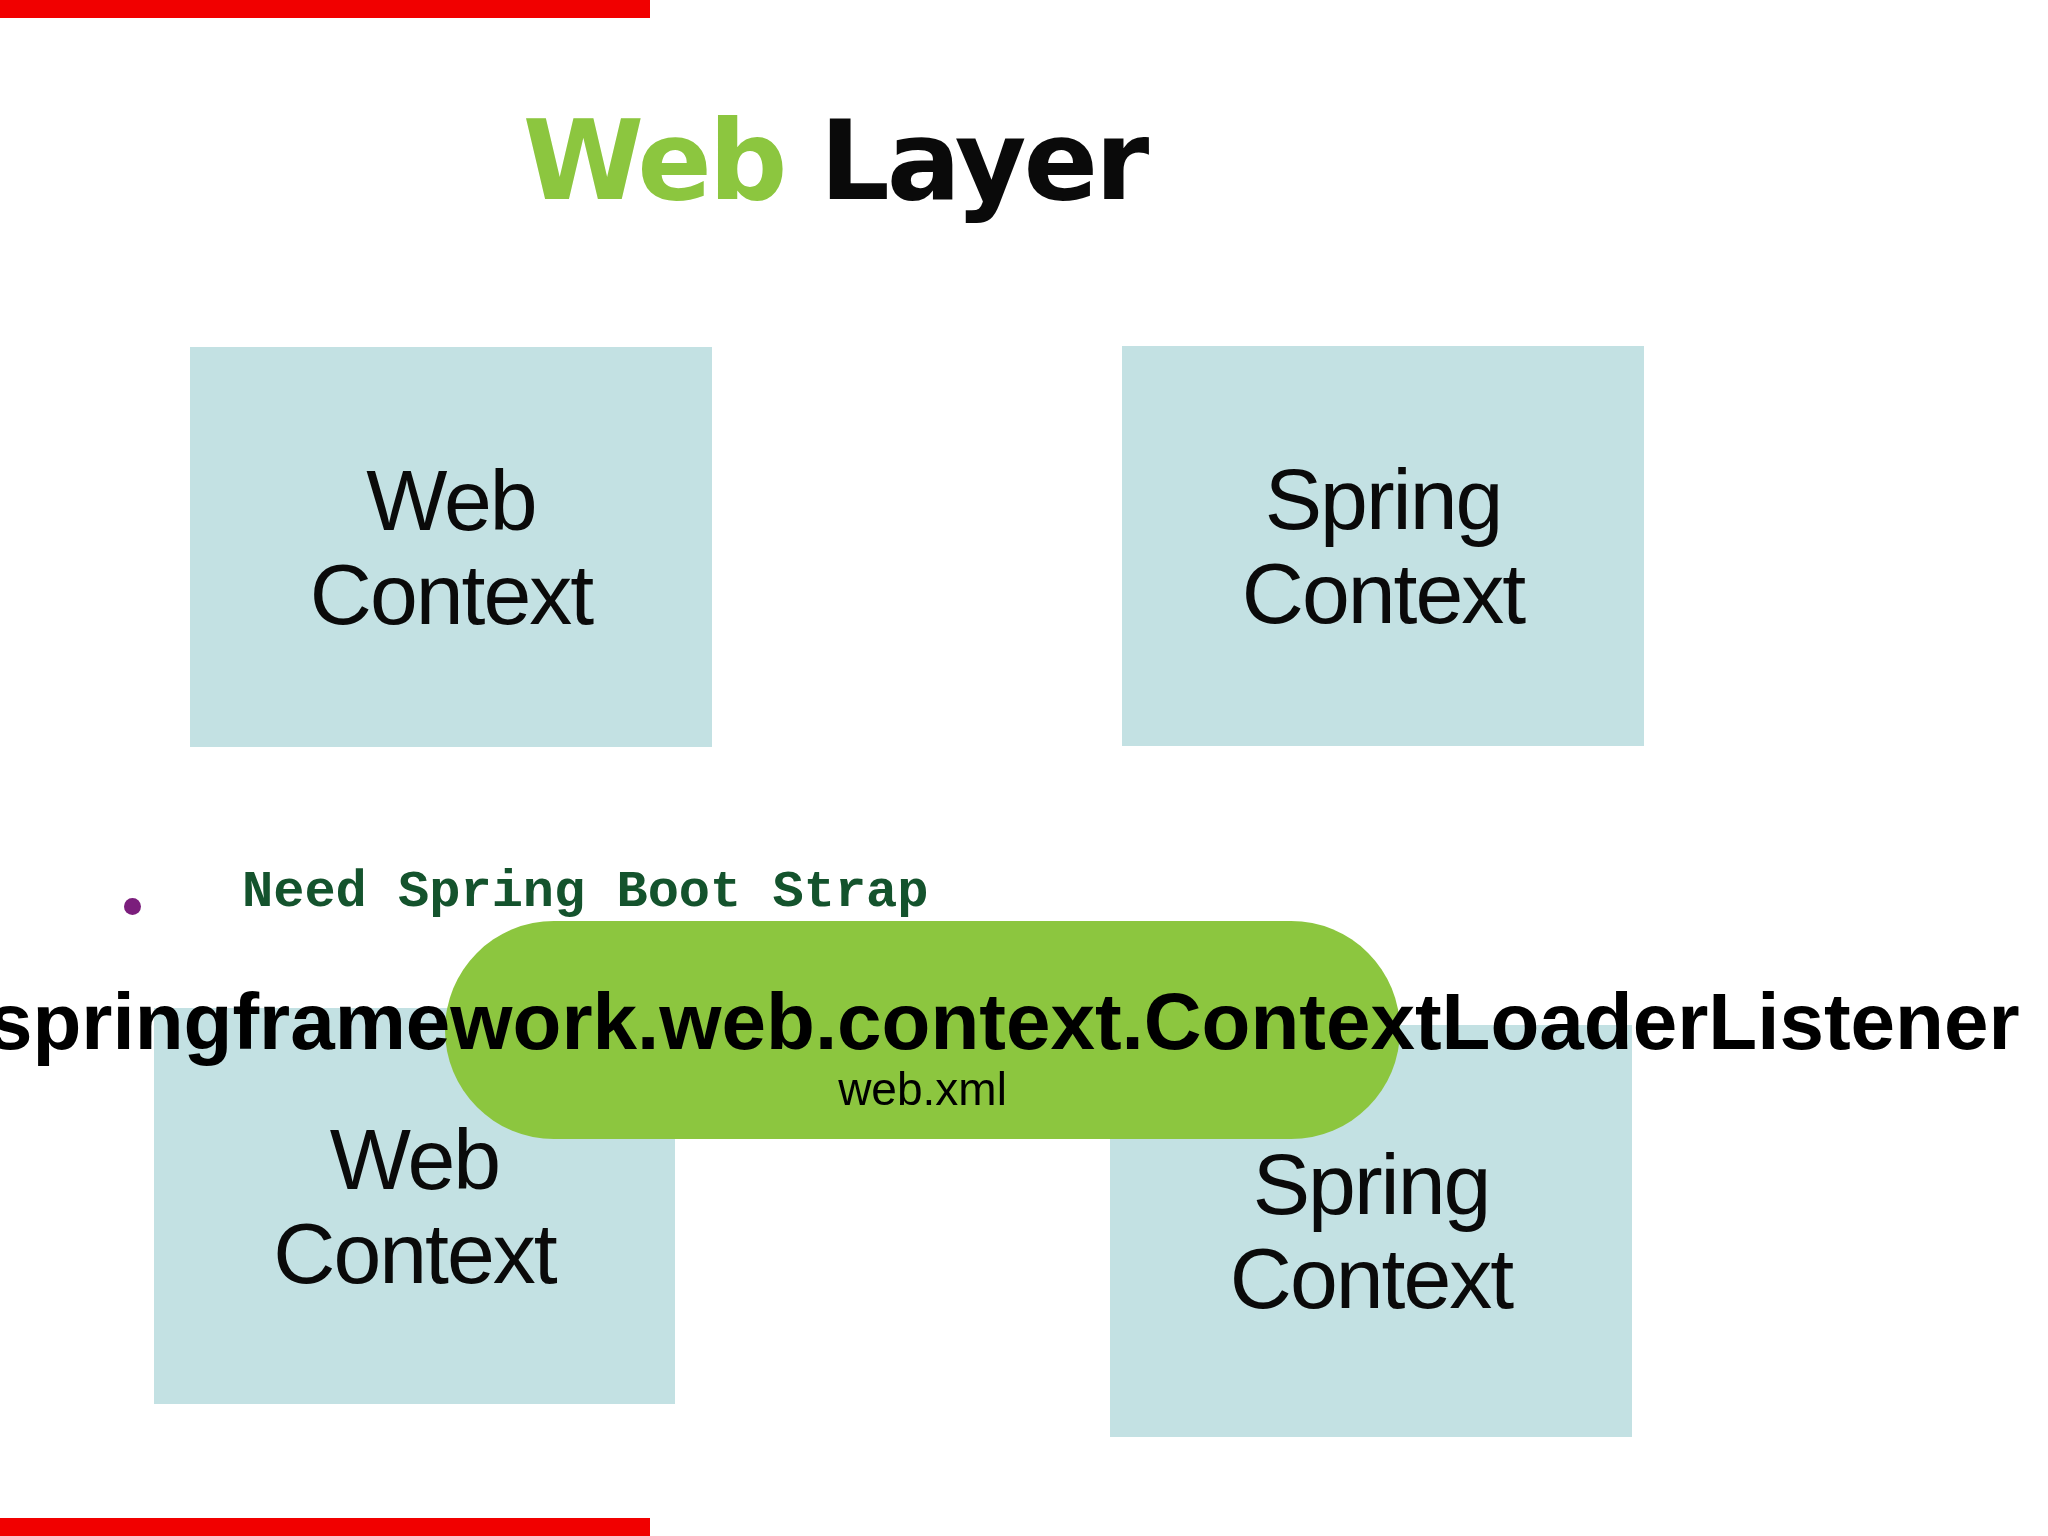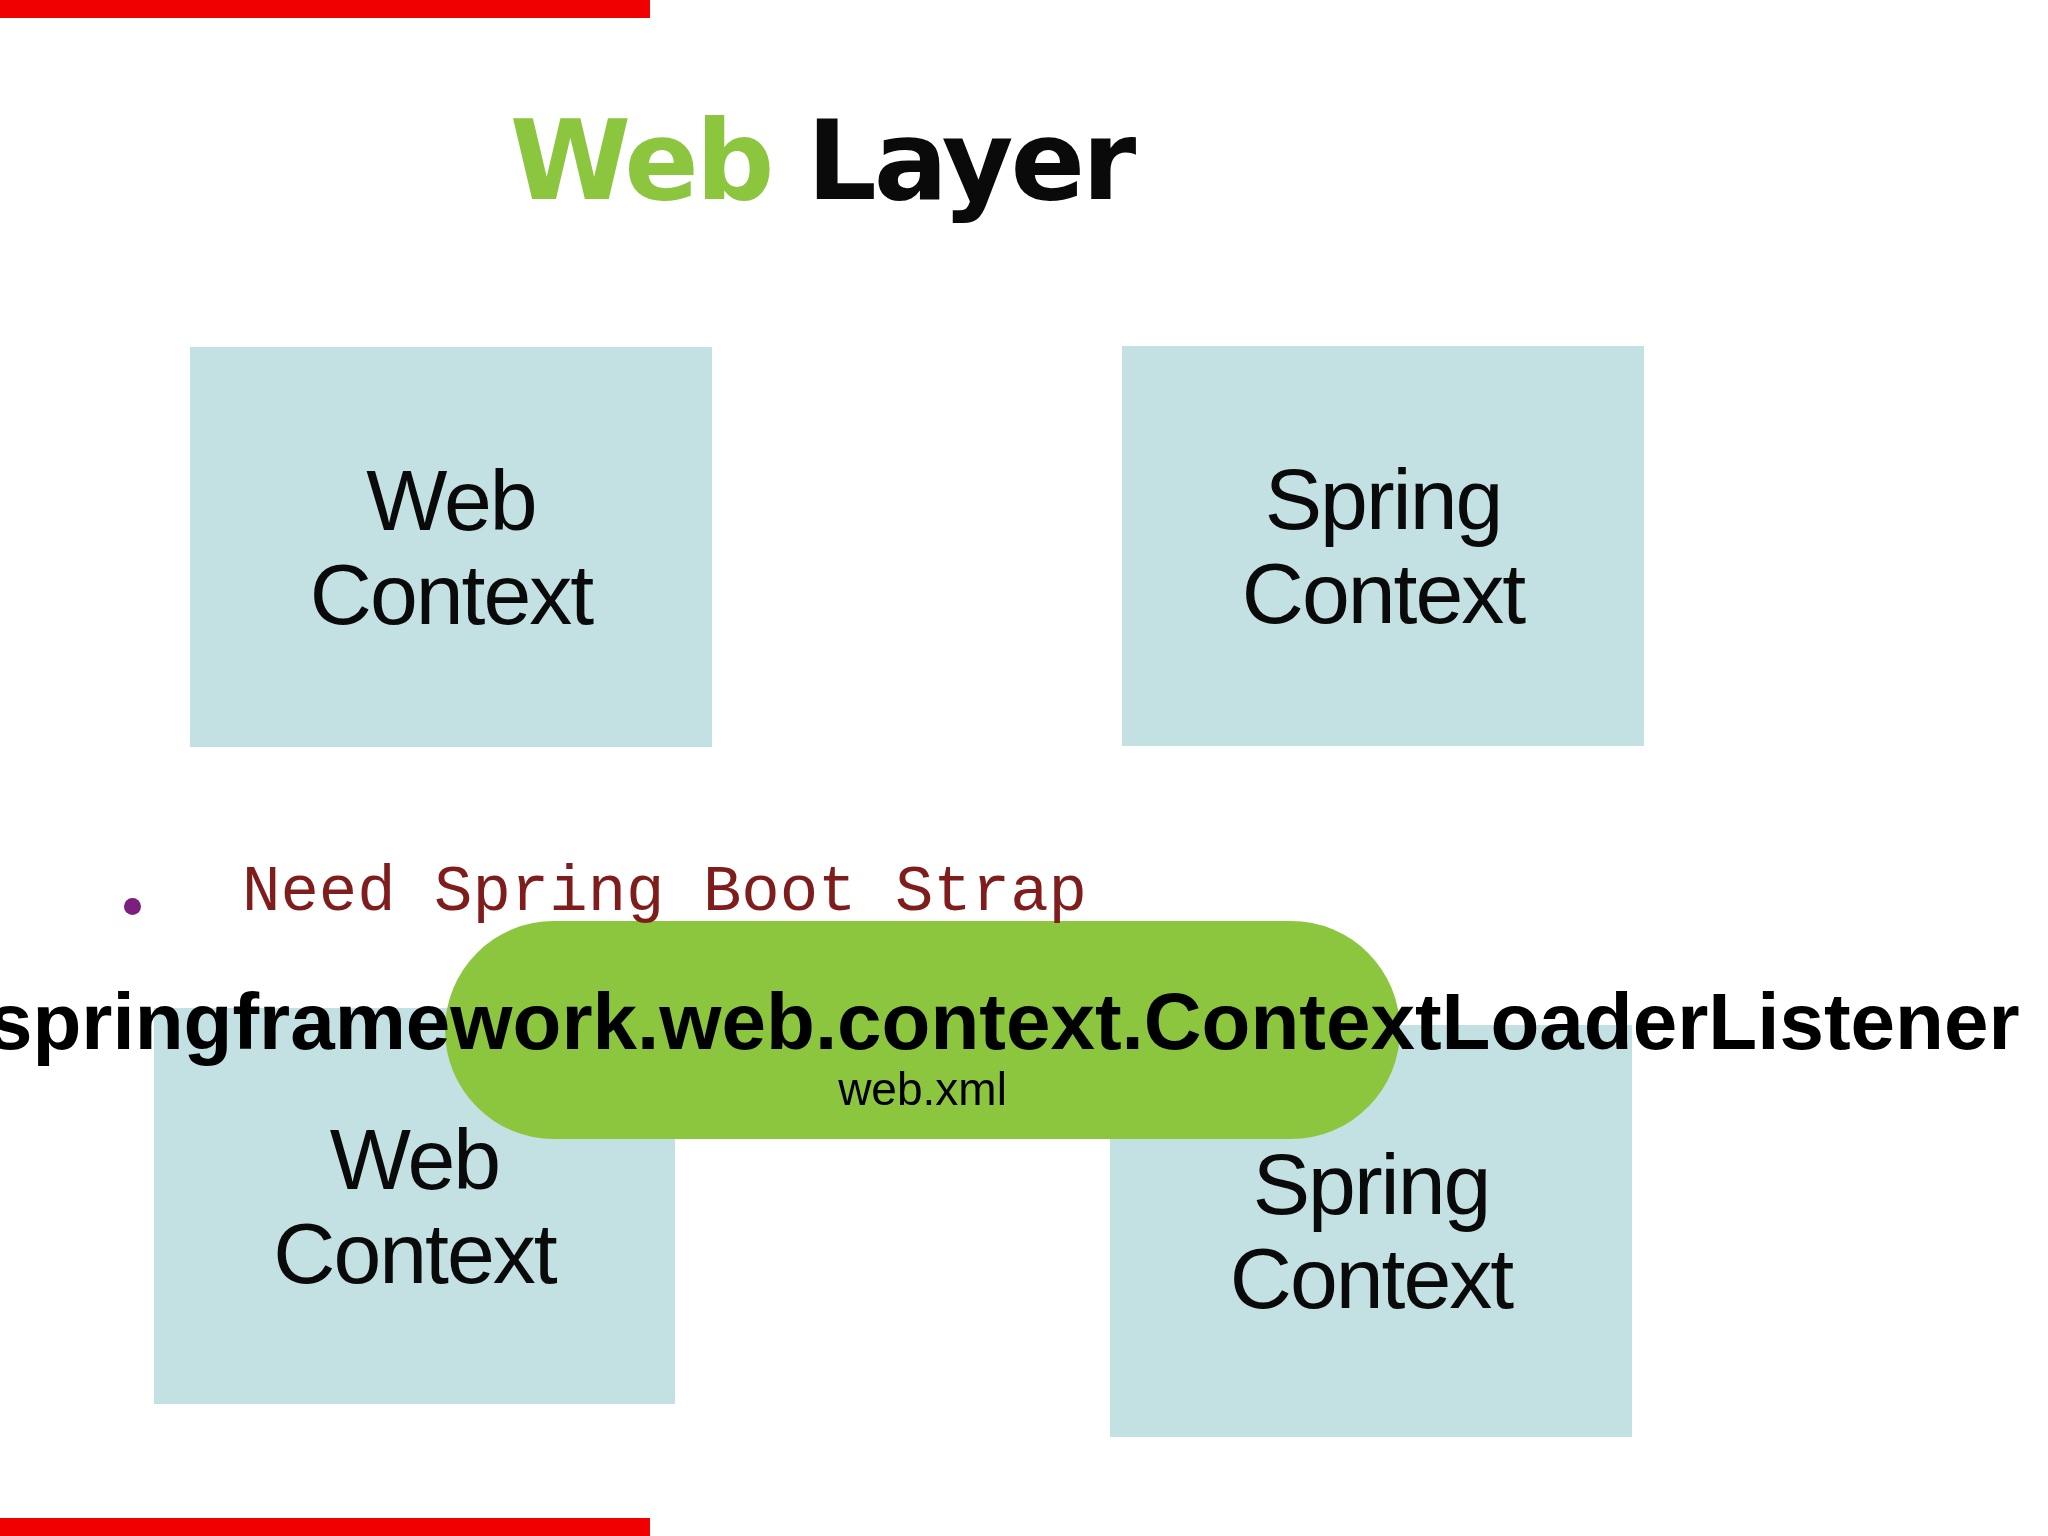--- a/index.html
+++ b/index.html
@@ -10,21 +10,21 @@
     overflow:hidden;
     font-family:"Liberation Sans", sans-serif;
   }
   .red-bar{
     position:absolute;left:0;width:650px;height:18px;
     background:#f10000;
   }
   .red-bar.top{top:0;}
   .red-bar.bottom{top:1518px;}
   .title{
-    position:absolute;left:0;top:96px;width:1643px;
+    position:absolute;left:13px;top:96px;width:1643px;
     margin:0;text-align:center;
     font-family:"DejaVu Sans", sans-serif;
     font-size:110px;line-height:130px;font-weight:800;
     letter-spacing:-3px;color:#0a0a0a;white-space:pre;
   }
   .title .green{color:#8cc63f;}
   .ctx-box{
     position:absolute;
     background:#c3e1e3;
     display:flex;flex-direction:column;align-items:center;justify-content:center;
@@ -36,22 +36,22 @@
   .box-tr{left:1122px;top:346px;width:522px;height:400px;}
   .box-bl{left:154px;top:1008px;width:521px;height:396px;}
   .box-br{left:1110px;top:1025px;width:522px;height:412px;}
   .bullet-dot{
     position:absolute;left:124px;top:898px;width:17px;height:17px;
     border-radius:50%;background:#7b1e7c;z-index:4;
   }
   .bullet-text{
     position:absolute;left:242px;top:856px;
     font-family:"Liberation Mono", monospace;
-    font-weight:normal;font-size:64px;line-height:74px;
-    color:#7f1d1d;white-space:nowrap;z-index:4;
+    font-weight:bold;font-size:52px;line-height:74px;
+    color:#14532d;white-space:nowrap;z-index:4;
   }
   .pill{
     position:absolute;left:445px;top:921px;width:955px;height:218px;
     background:#8cc63f;border-radius:110px;z-index:2;
   }
   .pill-label{
     position:absolute;left:0;top:128px;width:100%;
     text-align:center;font-size:46px;line-height:50px;color:#000;margin-top:15px;
   }
   .overlay-class{

